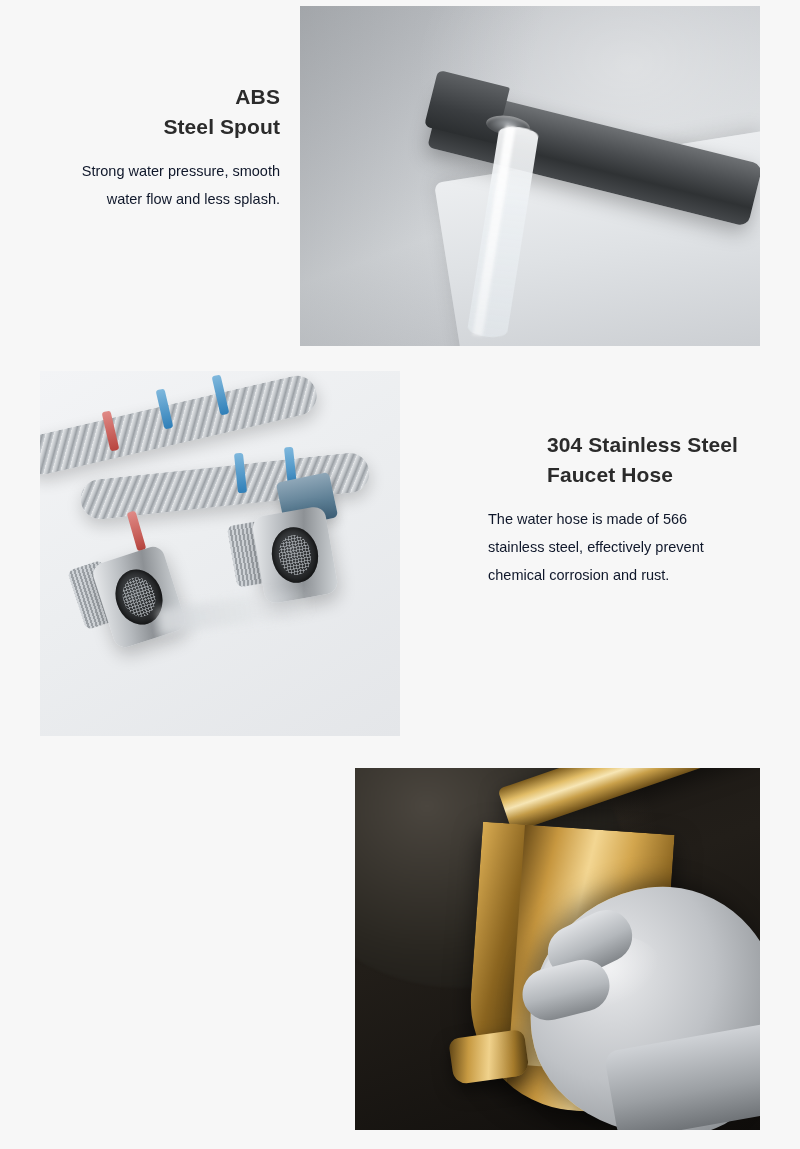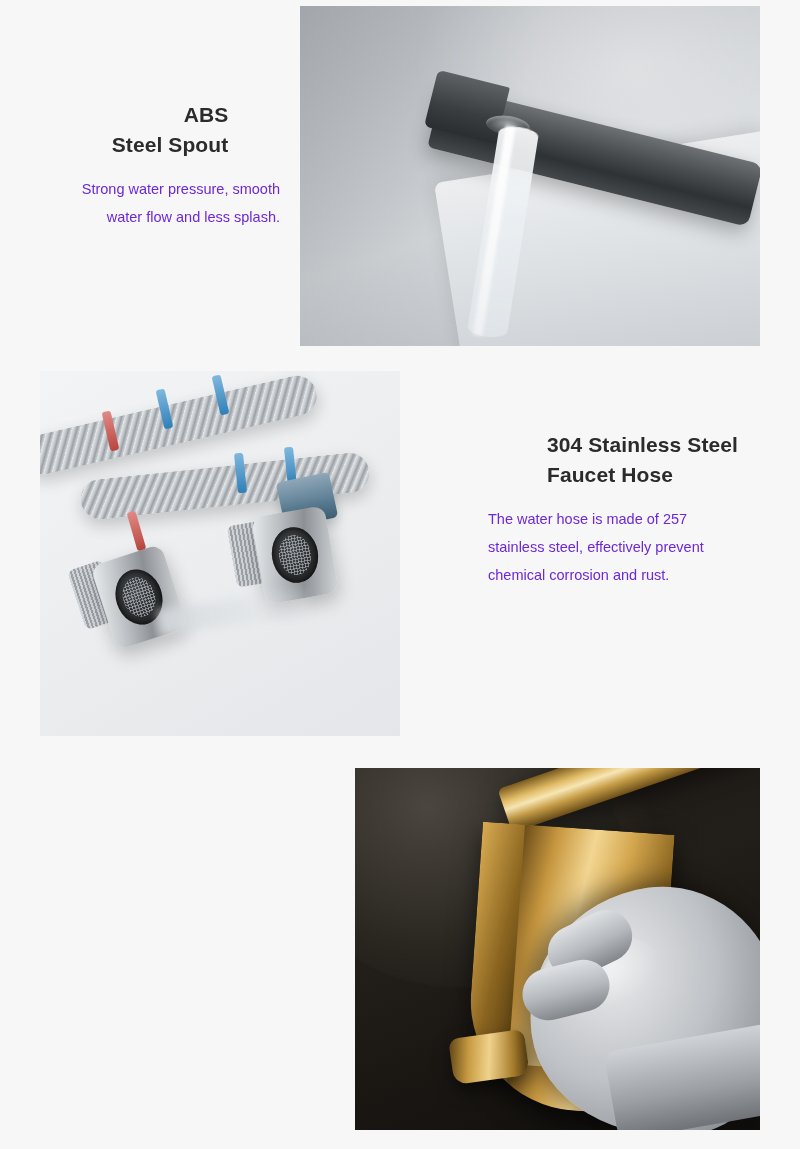--- a/index.html
+++ b/index.html
@@ -26,36 +26,36 @@
     position: absolute;
     display: flex;
     align-items: center;
   }
 
   
   .text-block {
     display: flex;
     flex-direction: column;
   }
-  .text-block.align-right { align-items: center; text-align: right; margin-top: 18px; }
+  .text-block.align-right { align-items: flex-end; text-align: right; }
   .text-block.align-left  { align-items: flex-end; text-align: left; }
 
   .feature-title {
     font-size: 21px;
     font-weight: bold;
     color: #2b2b2b;
     line-height: 1.45;
     letter-spacing: 0.1px;
   }
   .feature-title .line { display: block; }
 
   .feature-desc {
     font-size: 14.5px;
     font-weight: normal;
-    color: #6d28d9;
+    color: #0f172a;
     line-height: 1.95;
     margin-top: 14px;
   }
 
   
   .photo {
     position: absolute;
     overflow: hidden;
   }
 
@@ -346,21 +346,21 @@
       <div class="mesh"></div>
     </div>
     <div class="ghost"></div>
   </div>
 
   <div class="section text-block align-left" id="text-hose">
     <div class="feature-title">
       <span class="line">304 Stainless Steel</span>
       <span class="line">Faucet Hose</span>
     </div>
-    <div class="feature-desc">The water hose is made of 257 stainless steel, effectively prevent chemical corrosion and rust.</div>
+    <div class="feature-desc">The water hose is made of 566 stainless steel, effectively prevent chemical corrosion and rust.</div>
   </div>
 
   <div class="photo" id="photo-material">
     <div class="bg-glow"></div>
     <div class="basin"></div>
     <div class="gold-arm"></div>
     <div class="gold-pipe"></div>
     <div class="gold-tip"></div>
     <div class="glove"></div>
     <div class="finger finger-1"></div>

